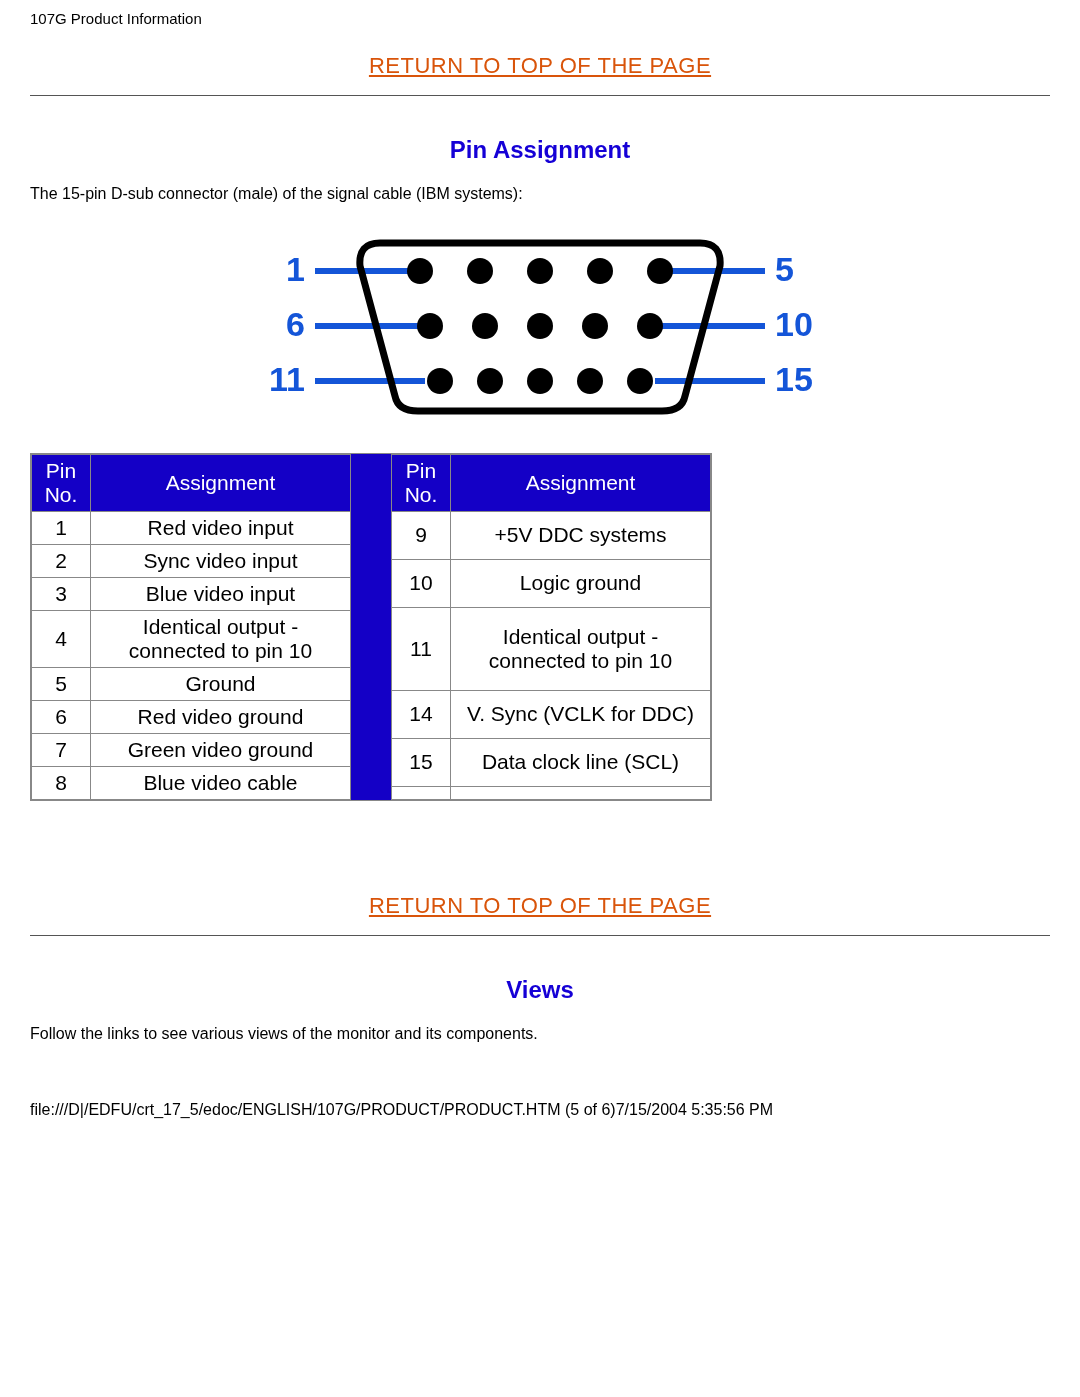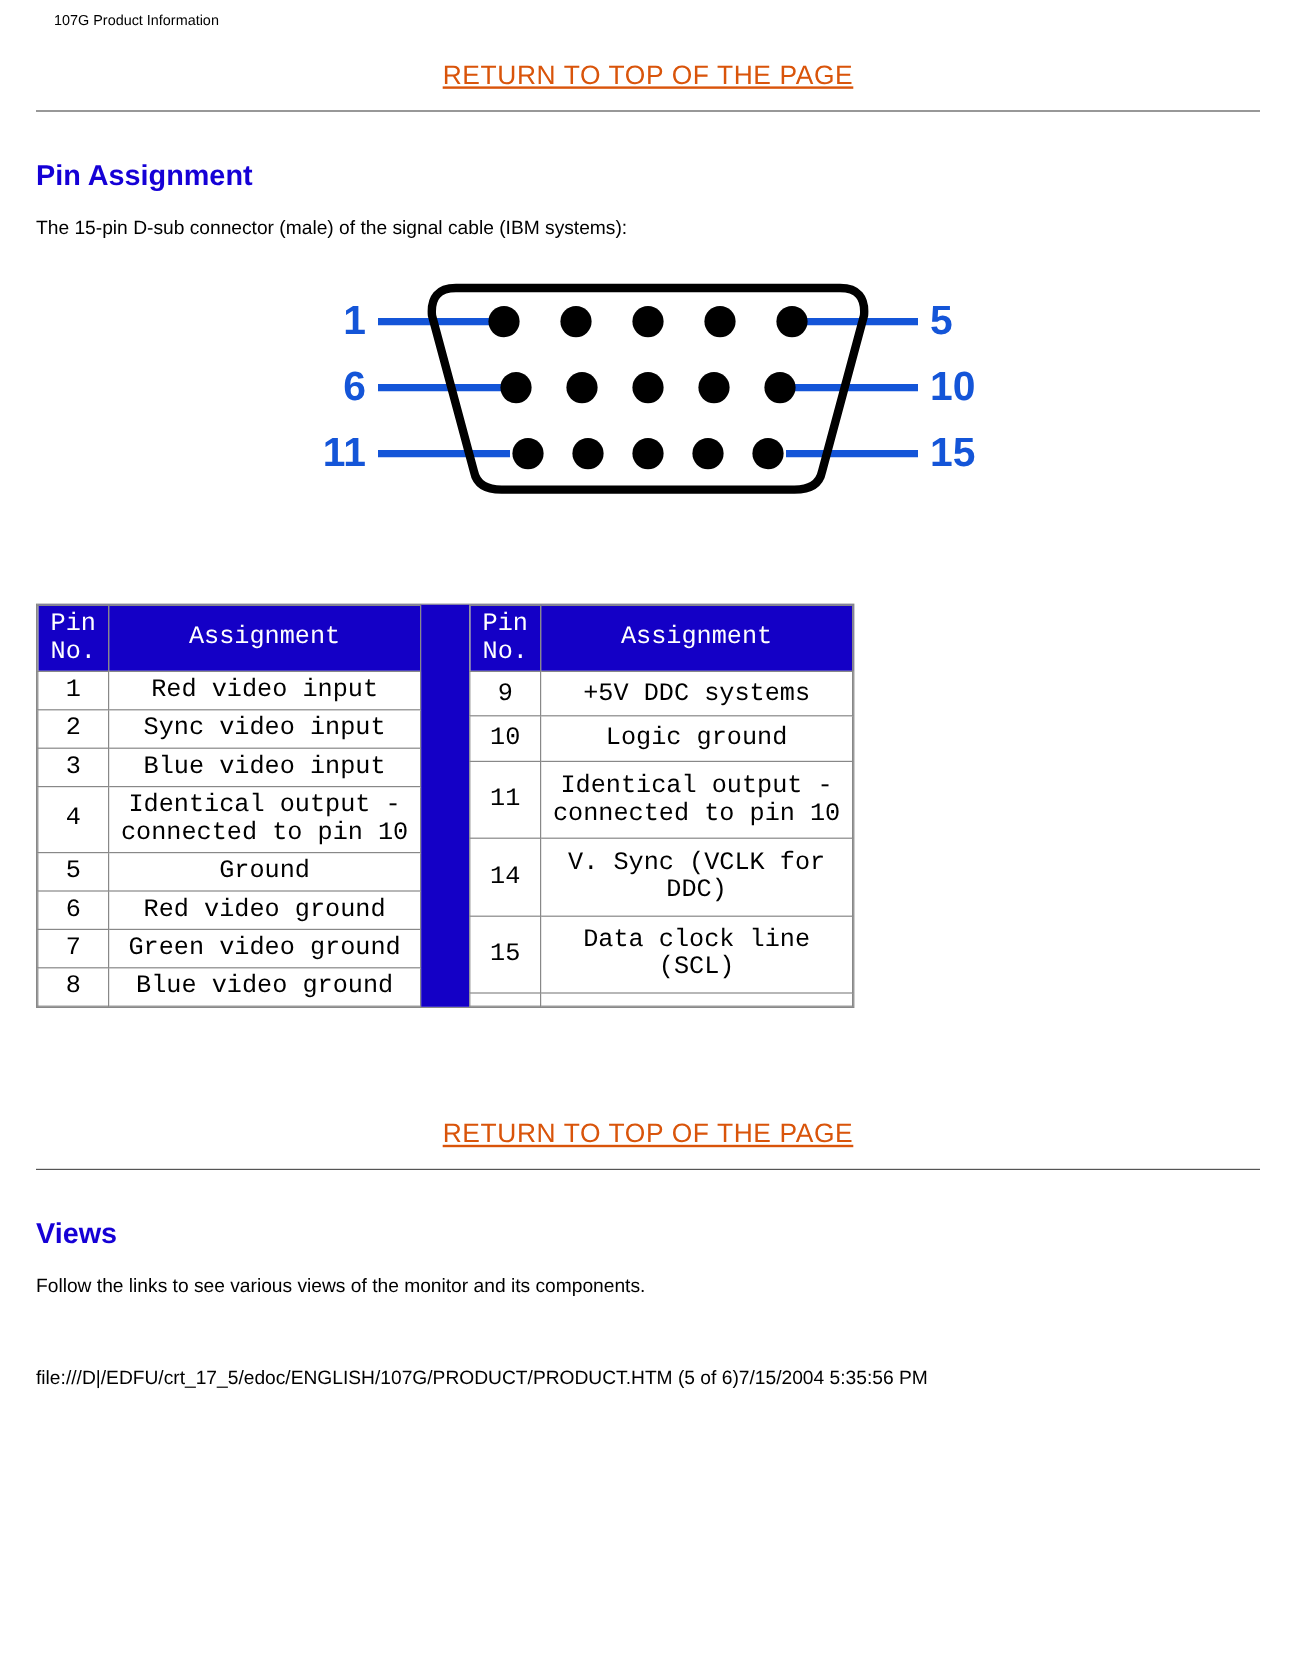--- a/index.html
+++ b/index.html
@@ -7,24 +7,23 @@
     padding: 0;
     font-family: Arial, Helvetica, sans-serif;
     background: #fff;
     color: #000;
     width: 1080px;
   }
   .page {
     padding: 0 30px 20px 30px;
   }
   .header-small {
-    font-size: 12px;
+    font-size: 15px;
     padding: 10px 16px 4px 30px;
     color: #000;
-    margin-left: 15px;
   }
   .return-link {
     text-align: center;
     margin: 22px 0 16px 0;
   }
   .return-link a {
     color: #d9540a;
     text-decoration: underline;
     font-size: 22px;
     letter-spacing: 0.5px;
@@ -33,41 +32,41 @@
   hr.sep {
     border: none;
     border-top: 1px solid #555;
     margin: 16px 0 24px 0;
   }
   h2.section {
     color: #1500d6;
     font-size: 24px;
     font-weight: bold;
     margin: 40px 0 20px 0;
+    text-align: center;
   }
   p.body {
     font-size: 16px;
     margin: 18px 0 26px 0;
     line-height: 1.3;
   }
   .diagram-wrap {
     text-align: center;
     margin: 0 0 20px 0;
   }
   .pin-diagram {
     display: inline-block;
   }
   .pin-diagram svg { display:block; }
 
   .table-outer {
     display: flex;
     border: 1px solid #888;
     width: 680px;
-    margin: 80px 0 10px 0;
-    font-family: Liberation Mono, monospace;
+    margin: 28px 0 10px 0;
   }
   .table-half {
     flex: 1;
     border-collapse: collapse;
   }
   .table-sep {
     width: 40px;
     background: #1400c6;
   }
   .table-half th, .table-half td {
@@ -183,21 +182,21 @@
           <tr>
             <td class="pin-col">6</td>
             <td>Red video ground</td>
           </tr>
           <tr>
             <td class="pin-col">7</td>
             <td>Green video ground</td>
           </tr>
           <tr>
             <td class="pin-col">8</td>
-            <td>Blue video ground</td>
+            <td>Blue video cable</td>
           </tr>
         </tbody>
     </table>
     <div class="table-sep"></div>
     <table class="table-half">
       <thead>
         <tr>
           <th class="pin-col">Pin No.</th>
           <th>Assignment</th>
         </tr>

